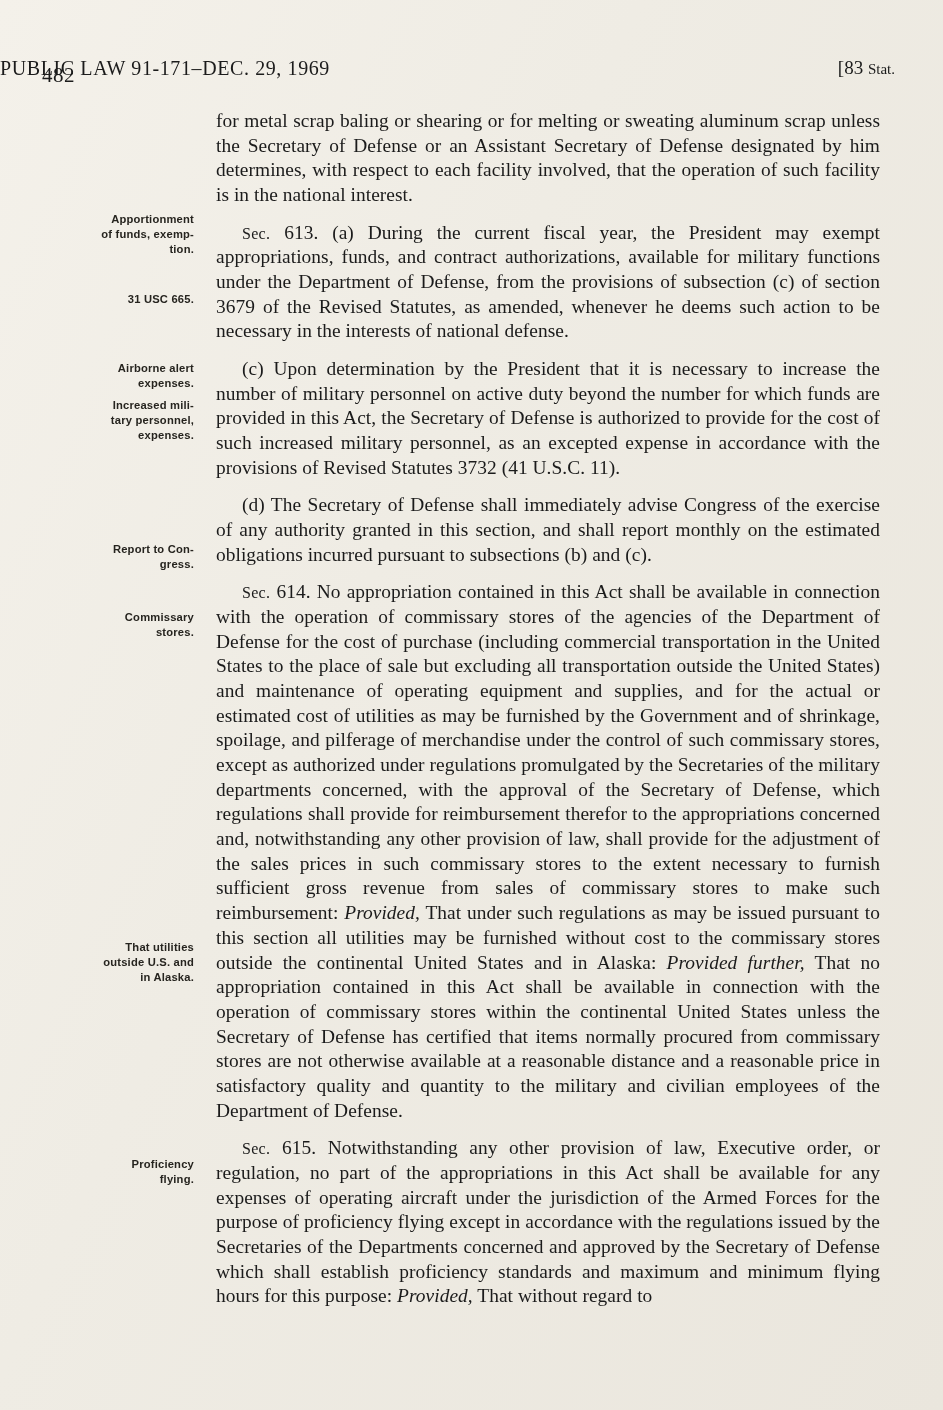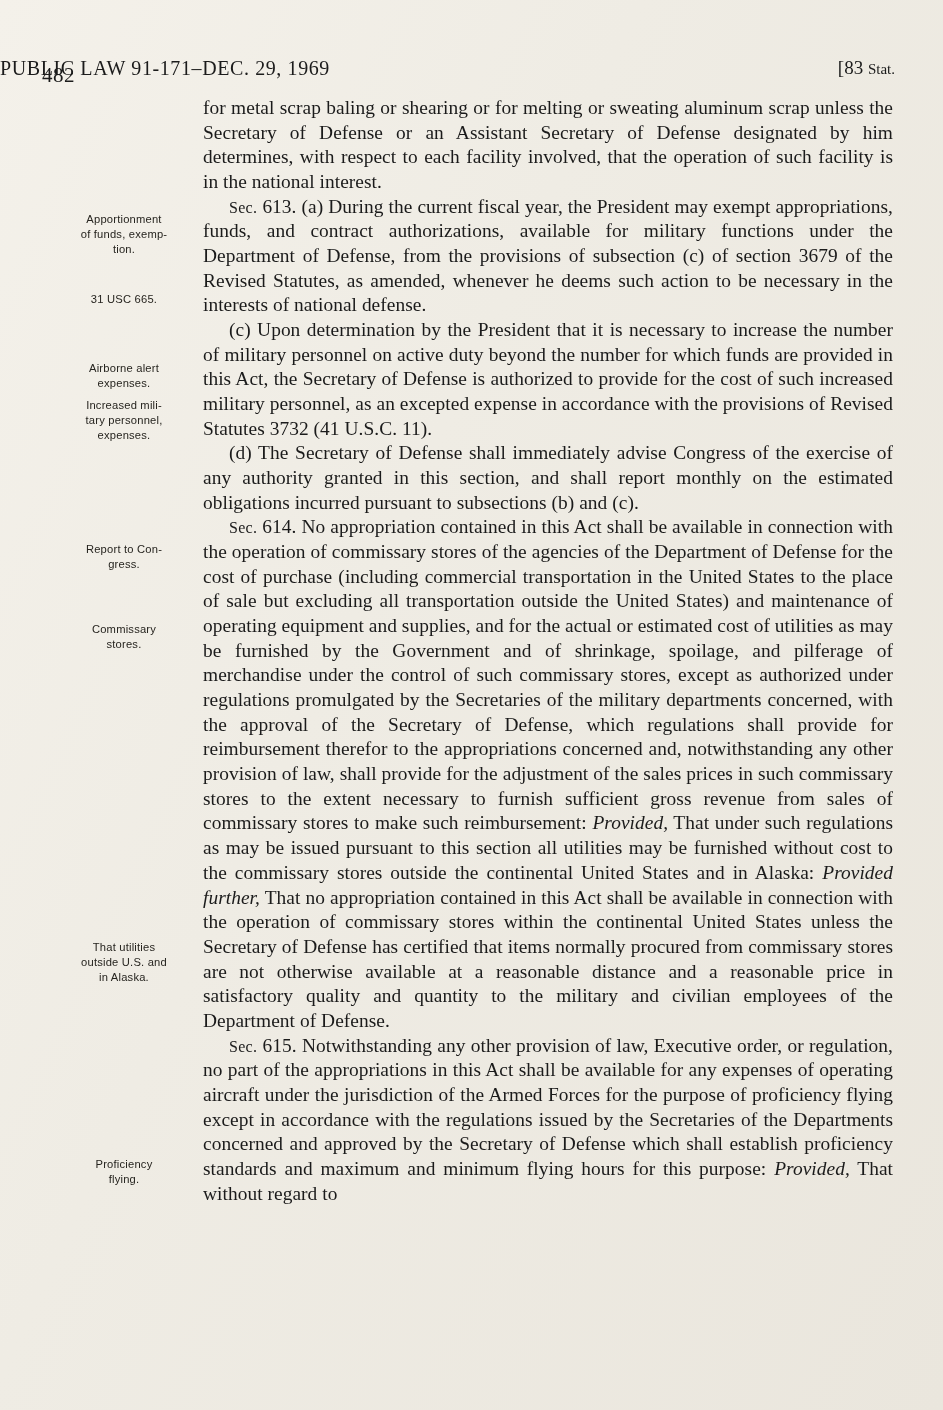--- a/index.html
+++ b/index.html
@@ -67,32 +67,33 @@
   .margin-note {
     position: absolute;
     width: 140px;
     font-family: "Liberation Sans", sans-serif;
     font-size: 11.2px;
     line-height: 1.32;
     color: #26241f;
     letter-spacing: 0.2px;
   }
   .margin-note.center {
-    text-align: center;
+    text-align: right;
+    font-weight: bold;
   }
 
   
   .body-col {
     position: absolute;
     left: 203px;
     top: 96px;
     width: 690px;
   }
   p.para {
-    margin: 0;
+    margin: 13px;
     font-size: 19.4px;
     line-height: 1.272;
     text-align: justify;
     text-justify: inter-word;
     letter-spacing: 0.05px;
   }
   p.para.indent {
     text-indent: 26px;
   }
   .sc {
@@ -136,21 +137,21 @@
       <div>Increased mili-</div>
       <div>tary personnel,</div>
       <div>expenses.</div>
     </div>
 
     <div class="margin-note center" style="top: 432px;">
       <div>Report to Con-</div>
       <div>gress.</div>
     </div>
 
-    <div class="margin-note center" style="top: 512px;">
+    <div class="margin-note center" style="top: 500px;">
       <div>Commissary</div>
       <div>stores.</div>
     </div>
 
     <div class="margin-note center" style="top: 830px;">
       <div>That utilities</div>
       <div>outside U.S. and</div>
       <div>in Alaska.</div>
     </div>
 

